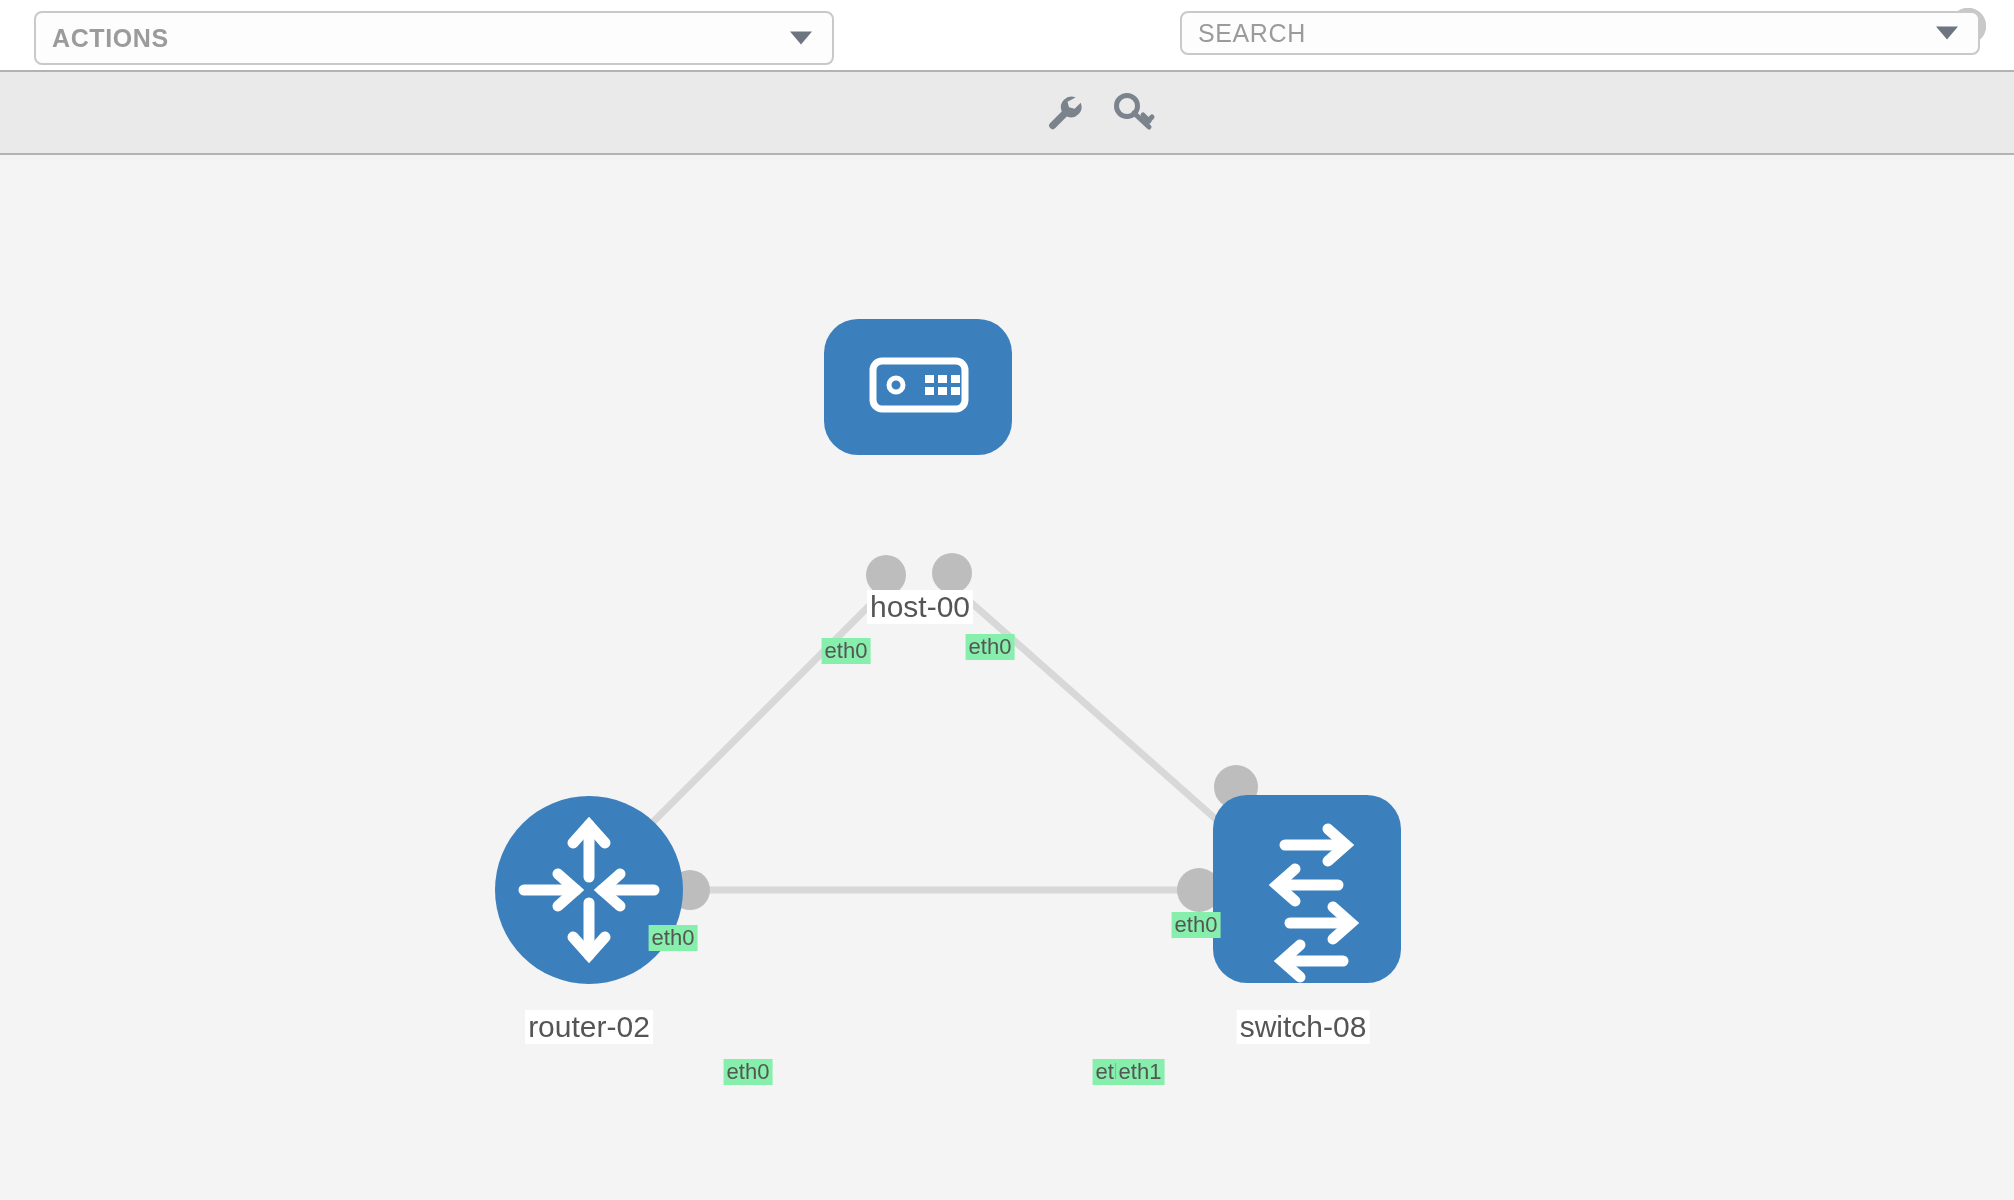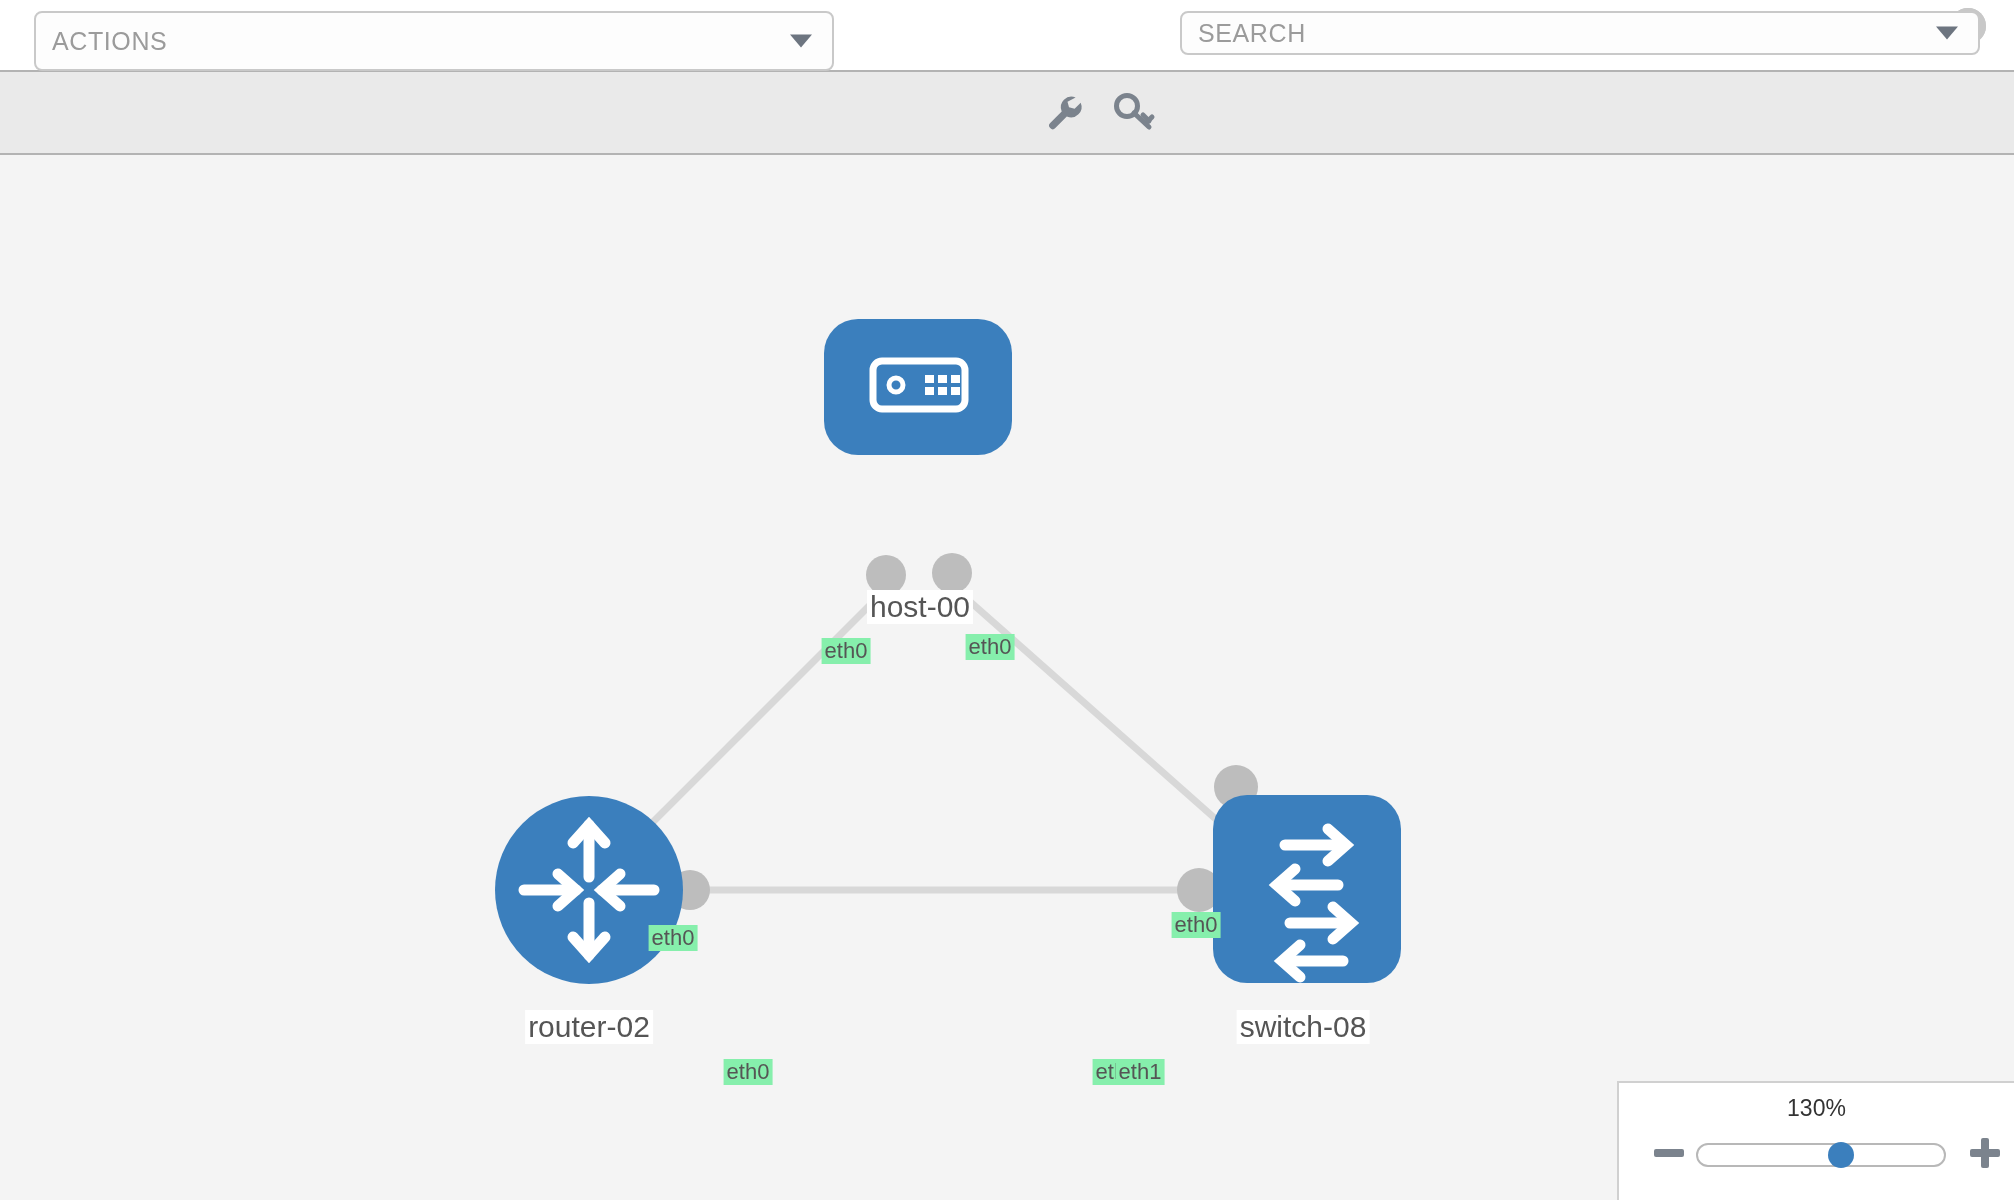--- a/index.html
+++ b/index.html
@@ -68,21 +68,21 @@
   }
   .caret {
     position: absolute;
     right: 20px; top: 50%;
     transform: translateY(-50%);
     width: 0; height: 0;
     border-left: 11px solid transparent;
     border-right: 11px solid transparent;
     border-top: 13px solid #6d7580;
   }
-  #actions-select { left: 34px; top: 11px; width: 800px; height: 60px; }
+  #actions-select { left: 34px; top: 11px; width: 800px; height: 54px; font-weight: bold; }
   #search-field   { left: 1180px; top: 11px; width: 800px; height: 44px; }
 
   .tool-icon {
     position: absolute;
     top: 88px;
     width: 46px; height: 46px;
     cursor: pointer;
   }
   #wrench-btn { left: 1040px; }
   #key-btn    { left: 1110px; }
@@ -283,36 +283,14 @@
 
     <div class="iface-label" style="left:846px; top:452px;">eth0</div>
     <div class="iface-label" style="left:990px; top:448px;">eth0</div>
     <div class="iface-label" style="left:673px; top:739px;">eth0</div>
     <div class="iface-label" style="left:1196px; top:726px;">eth0</div>
     <div class="iface-label" style="left:748px; top:873px;">eth0</div>
     <div class="iface-label" style="left:1117px; top:873px;">eth0</div>
     <div class="iface-label" style="left:1140px; top:873px;">eth1</div>
   </div>
 
-  <div class="zoom-panel">
-    <div class="zoom-percent">130%</div>
-
-    <div class="zoom-row">
-      <div class="zoom-minus">
-        <svg width="34" height="36" viewBox="0 0 34 36" aria-hidden="true">
-          <rect x="2" y="14" width="30" height="8" rx="2" fill="#7b838d"></rect>
-        </svg>
-      </div>
-
-      <div class="zoom-track">
-        <div class="zoom-handle" style="left: 58%;"></div>
-      </div>
-
-      <div class="zoom-plus">
-        <svg width="34" height="36" viewBox="0 0 34 36" aria-hidden="true">
-          <rect x="2" y="14" width="30" height="8" rx="2" fill="#7b838d"></rect>
-          <rect x="13" y="3" width="8" height="30" rx="2" fill="#7b838d"></rect>
-        </svg>
-      </div>
-    </div>
-  </div>
 
 </div>
 
 </body></html>

